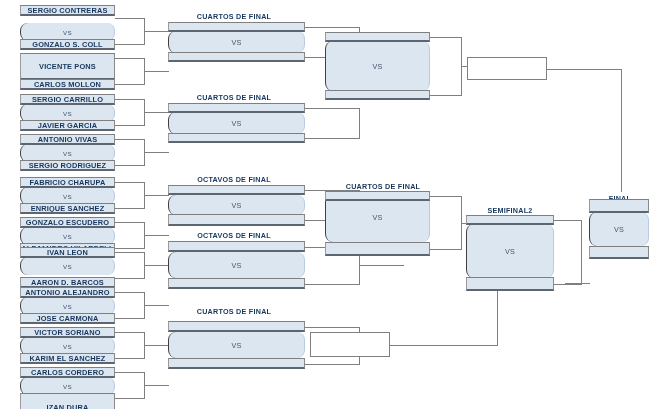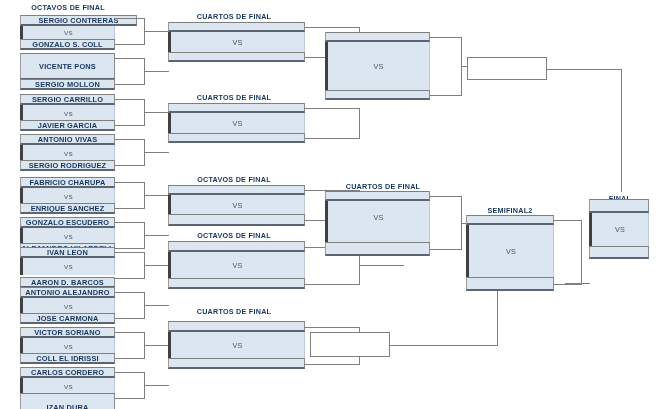--- a/index.html
+++ b/index.html
@@ -32,29 +32,30 @@
     align-items:center;
     justify-content:center;
     white-space:nowrap;
     overflow:hidden;
   }
   .box.thick{border-bottom:2px solid #5d6570;}
   .vsband{
     position:absolute;
     box-sizing:border-box;
     background:#dce6f1;
-    border-left:3px solid #404040;
+    border-left:1px solid #404040;
     border-right:1px solid #b9cbe0;
     display:flex;
     align-items:center;
     justify-content:center;
     font-size:6.2px;
     font-weight:normal;
     color:#44546a;
     letter-spacing:.3px;
+    border-radius:8px;
   }
   .vsband.big{font-size:7.2px;}
   .rndlabel{
     position:absolute;
     font-size:7.2px;
     font-weight:bold;
     color:#17365d;
     letter-spacing:.25px;
     text-align:center;
     white-space:nowrap;
@@ -91,26 +92,26 @@
   <div class="rndlabel" style="left:18px;top:161px;width:100px;">RONDA PREVIA</div>
   <div class="rndlabel" style="left:164px;top:175px;width:140px;">OCTAVOS DE FINAL</div>
   <div class="rndlabel" style="left:164px;top:231px;width:140px;">OCTAVOS DE FINAL</div>
   <div class="rndlabel" style="left:164px;top:307px;width:140px;">CUARTOS DE FINAL</div>
   <div class="rndlabel" style="left:313px;top:182px;width:140px;">CUARTOS DE FINAL</div>
   <div class="rndlabel" style="left:455px;top:206px;width:110px;">SEMIFINAL2</div>
   <div class="rndlabel" style="left:580px;top:194px;width:80px;">FINAL</div>
 
 
   <div class="vsband" style="left:20px;top:23px;width:95px;height:18px;">VS</div>
-  <div class="box thick" style="left:20px;top:15px;width:117px;height:11px;">SERGIO CONTRERAS</div>
+  <div class="box thick" style="left:20px;top:5px;width:95px;height:11px;">SERGIO CONTRERAS</div>
   <div class="box thick" style="left:20px;top:39px;width:95px;height:11px;">GONZALO S. COLL</div>
 
   <div class="vsband" style="left:20px;top:63px;width:95px;height:18px;">VS</div>
   <div class="box thick" style="left:20px;top:53px;width:95px;height:27px;">VICENTE PONS</div>
-  <div class="box thick" style="left:20px;top:79px;width:95px;height:11px;">SERGIO MOLLON</div>
+  <div class="box thick" style="left:20px;top:79px;width:95px;height:11px;">CARLOS MOLLON</div>
 
   <div class="vsband" style="left:20px;top:104px;width:95px;height:18px;">VS</div>
   <div class="box thick" style="left:20px;top:94px;width:95px;height:11px;">SERGIO CARRILLO</div>
   <div class="box thick" style="left:20px;top:120px;width:95px;height:11px;">JAVIER GARCIA</div>
 
   <div class="vsband" style="left:20px;top:144px;width:95px;height:18px;">VS</div>
   <div class="box thick" style="left:20px;top:134px;width:95px;height:11px;">ANTONIO VIVAS</div>
   <div class="box thick" style="left:20px;top:160px;width:95px;height:11px;">SERGIO RODRIGUEZ</div>
 
   <div class="vsband" style="left:20px;top:187px;width:95px;height:18px;">VS</div>
@@ -124,21 +125,21 @@
   <div class="vsband" style="left:20px;top:257px;width:95px;height:18px;">VS</div>
   <div class="box thick" style="left:20px;top:247px;width:95px;height:11px;">IVAN LEON</div>
   <div class="box thick" style="left:20px;top:277px;width:95px;height:11px;">AARON D. BARCOS</div>
 
   <div class="vsband" style="left:20px;top:297px;width:95px;height:18px;">VS</div>
   <div class="box thick" style="left:20px;top:287px;width:95px;height:11px;">ANTONIO ALEJANDRO</div>
   <div class="box thick" style="left:20px;top:313px;width:95px;height:11px;">JOSE CARMONA</div>
 
   <div class="vsband" style="left:20px;top:337px;width:95px;height:18px;">VS</div>
   <div class="box thick" style="left:20px;top:327px;width:95px;height:11px;">VICTOR SORIANO</div>
-  <div class="box thick" style="left:20px;top:353px;width:95px;height:11px;">COLL EL IDRISSI</div>
+  <div class="box thick" style="left:20px;top:353px;width:95px;height:11px;">KARIM EL SANCHEZ</div>
 
   <div class="vsband" style="left:20px;top:377px;width:95px;height:18px;">VS</div>
   <div class="box thick" style="left:20px;top:367px;width:95px;height:11px;">CARLOS CORDERO</div>
   <div class="box thick" style="left:20px;top:393px;width:95px;height:29px;">IZAN DURA</div>
 
   <div class="line h" style="left:115px;top:18px;width:30px;"></div>
   <div class="line h" style="left:115px;top:44px;width:30px;"></div>
   <div class="line v" style="left:144px;top:18px;height:27px;"></div>
   <div class="line h" style="left:144px;top:31px;width:25px;"></div>
 

